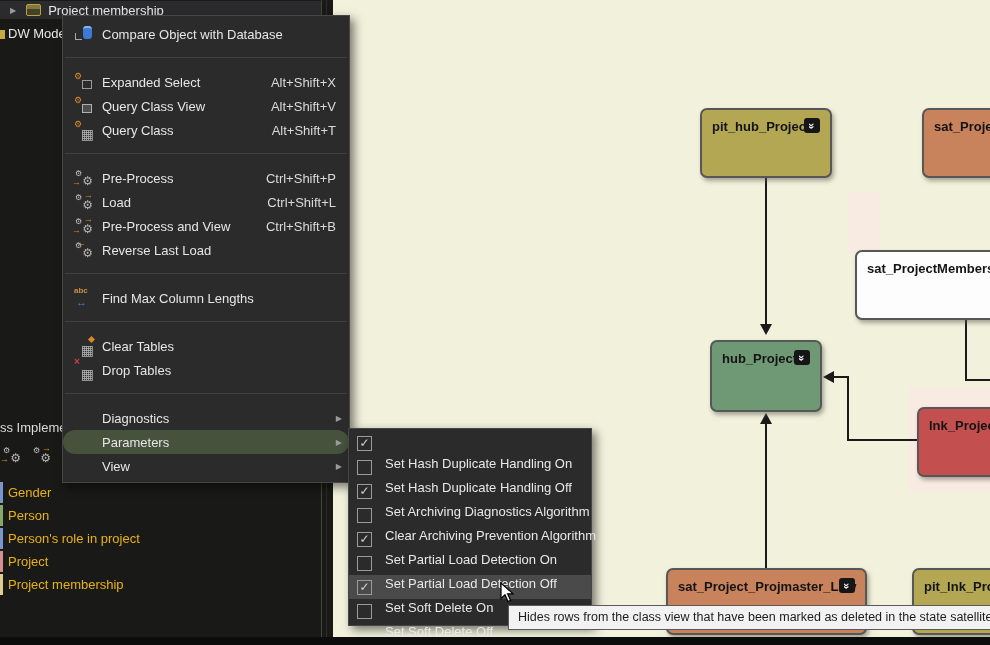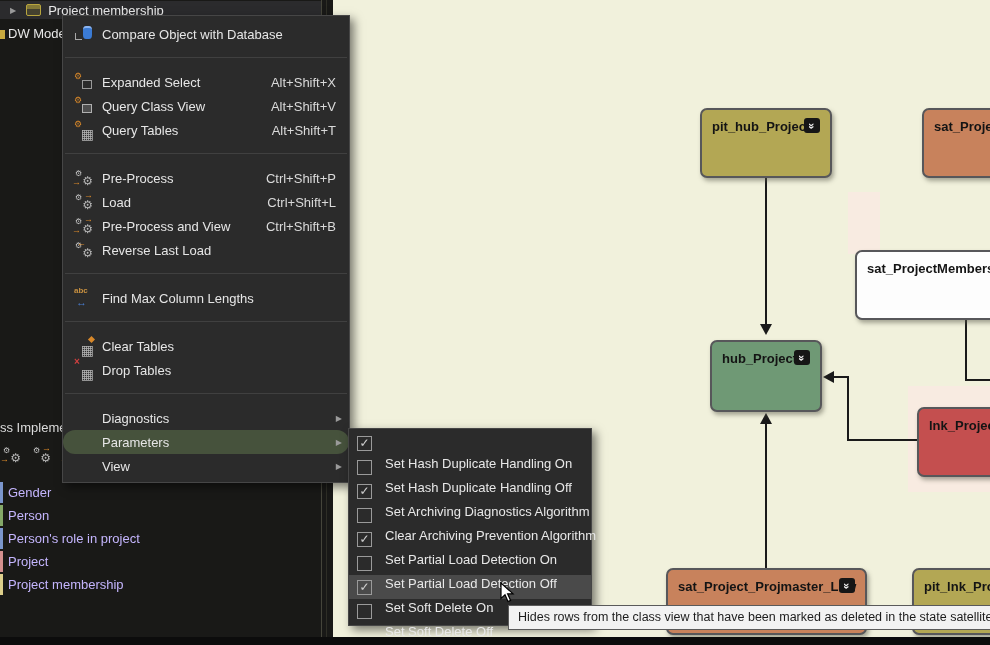--- a/index.html
+++ b/index.html
@@ -37,21 +37,21 @@
   .tbl-icon { margin-left:10px; width:15px; height:12px; border:1.5px solid #b8a53e; border-radius:2px; background:rgba(184,165,62,.18); position:relative; }
   .tbl-icon::after { content:""; position:absolute; left:0; top:0; width:100%; height:4px; background:rgba(184,165,62,.55); }
   .tree-label { margin-left:7px; font-size:13px; color:#e8e8e8; white-space:nowrap; }
   .dw-icon { position:absolute; left:0; top:30px; width:5px; height:9px; background:#c8a93e; }
   .dw-label { position:absolute; left:8px; top:26px; font-size:13px; color:#e8e8e8; white-space:nowrap; }
   .section-label { position:absolute; left:0; top:420px; font-size:13px; color:#dcdcdc; white-space:nowrap; }
   .side-toolbar { position:absolute; left:2px; top:446px; display:flex; gap:10px; }
   .slist { position:absolute; left:0; top:481px; width:320px; }
   .srow { height:23px; display:flex; align-items:center; }
   .bar { width:3px; height:21px; flex:0 0 3px; }
-  .slabel { margin-left:5px; font-size:13px; color:#c4b5fd; white-space:nowrap; }
+  .slabel { margin-left:5px; font-size:13px; color:#eab308; white-space:nowrap; }
   .vline1 { position:absolute; left:321px; top:0; width:1px; height:637px; background:#45453a; }
   .vline2 { position:absolute; left:326px; top:0; width:1px; height:637px; background:#2e2e26; }
 
   
   .ic { position:relative; width:20px; height:18px; display:inline-block; flex:0 0 20px; }
   .gear { position:absolute; color:#b4b4b4; line-height:1; }
   .g-big { font-size:12px; right:1px; bottom:0; }
   .g-sm { font-size:8px; left:1px; top:1px; color:#c4c4c4; }
   .g-or { position:absolute; font-size:9px; left:0; top:-1px; color:#d8882a; line-height:1; }
   .arr { position:absolute; color:#d8882a; font-size:9px; font-weight:bold; line-height:1; }
@@ -221,21 +221,21 @@
           <span class="sq-f"></span>
         </span>
       <span class="mlabel">Query Class View</span>
       <span class="msc">Alt+Shift+V</span>
     </div>
     <div class="mrow">
       <span class="mic">
           <span class="g-or">⚙</span>
           <span class="grid-g">▦</span>
         </span>
-      <span class="mlabel">Query Tables</span>
+      <span class="mlabel">Query Class</span>
       <span class="msc">Alt+Shift+T</span>
     </div>
     <div class="msep"></div>
     <div class="mrow">
       <span class="mic">
           <span class="gear g-sm">⚙</span>
           <span class="gear g-big">⚙</span>
           <span class="arr a-bl">→</span>
         </span>
       <span class="mlabel">Pre-Process</span>

